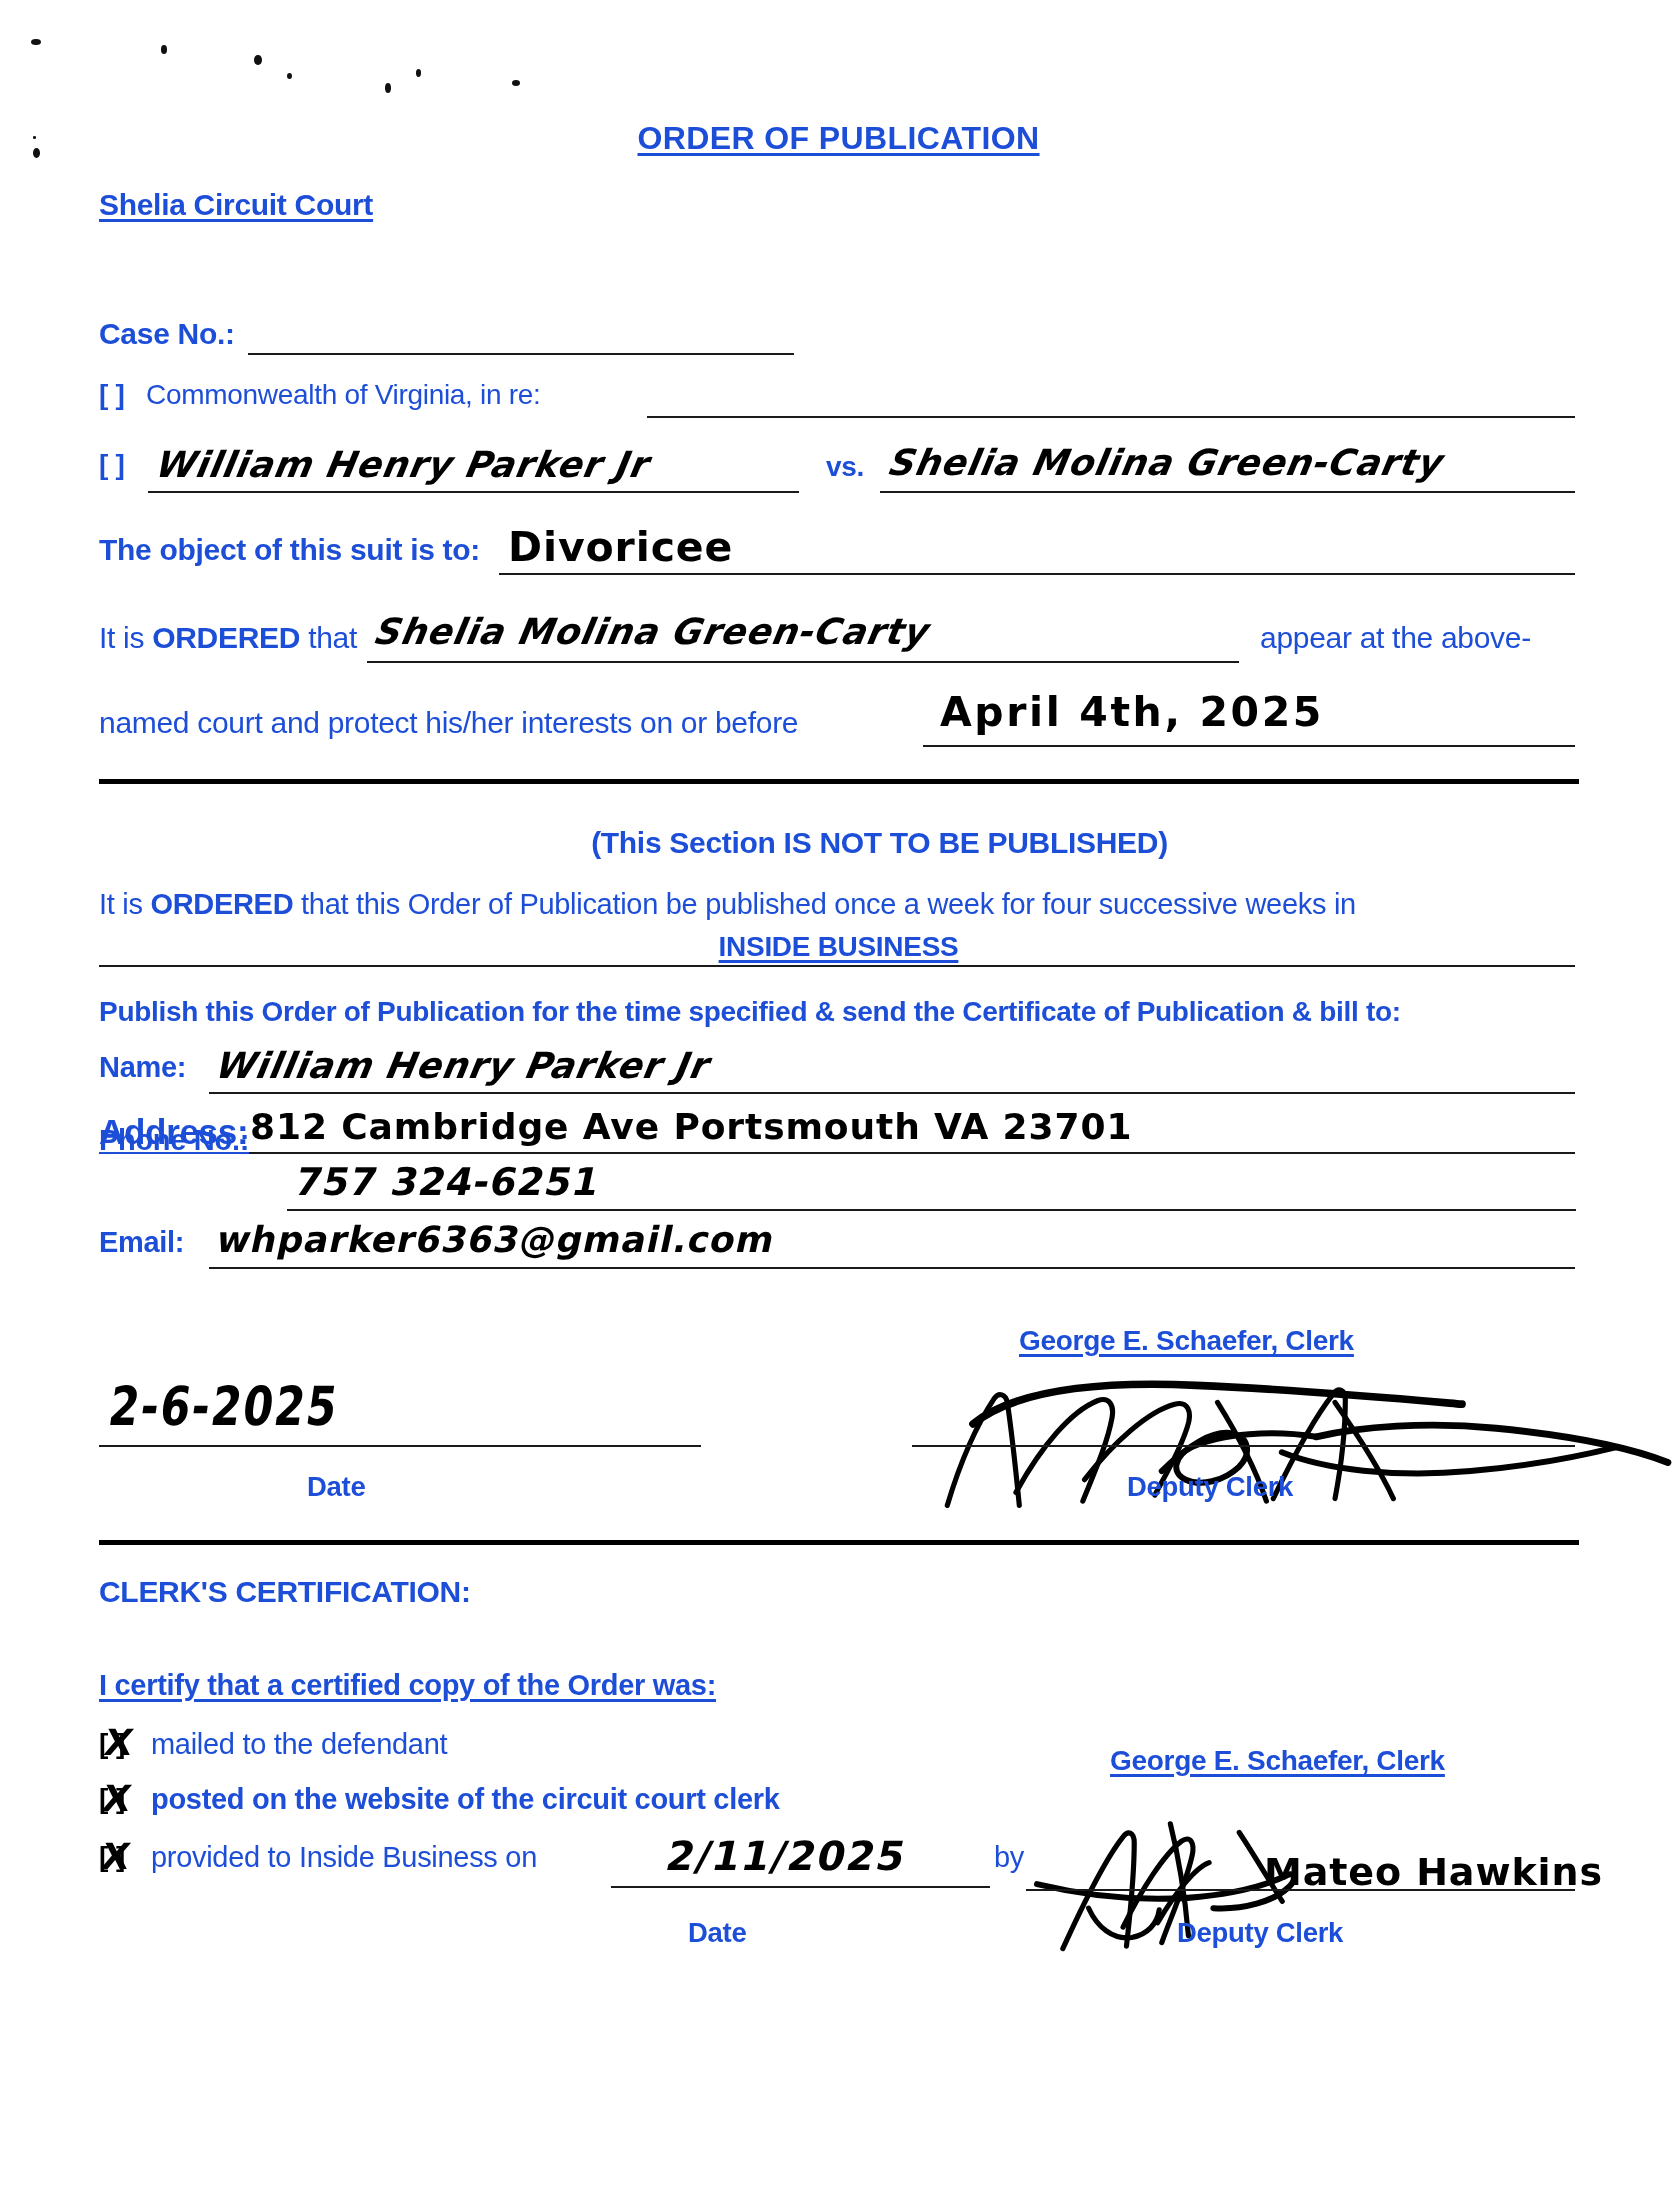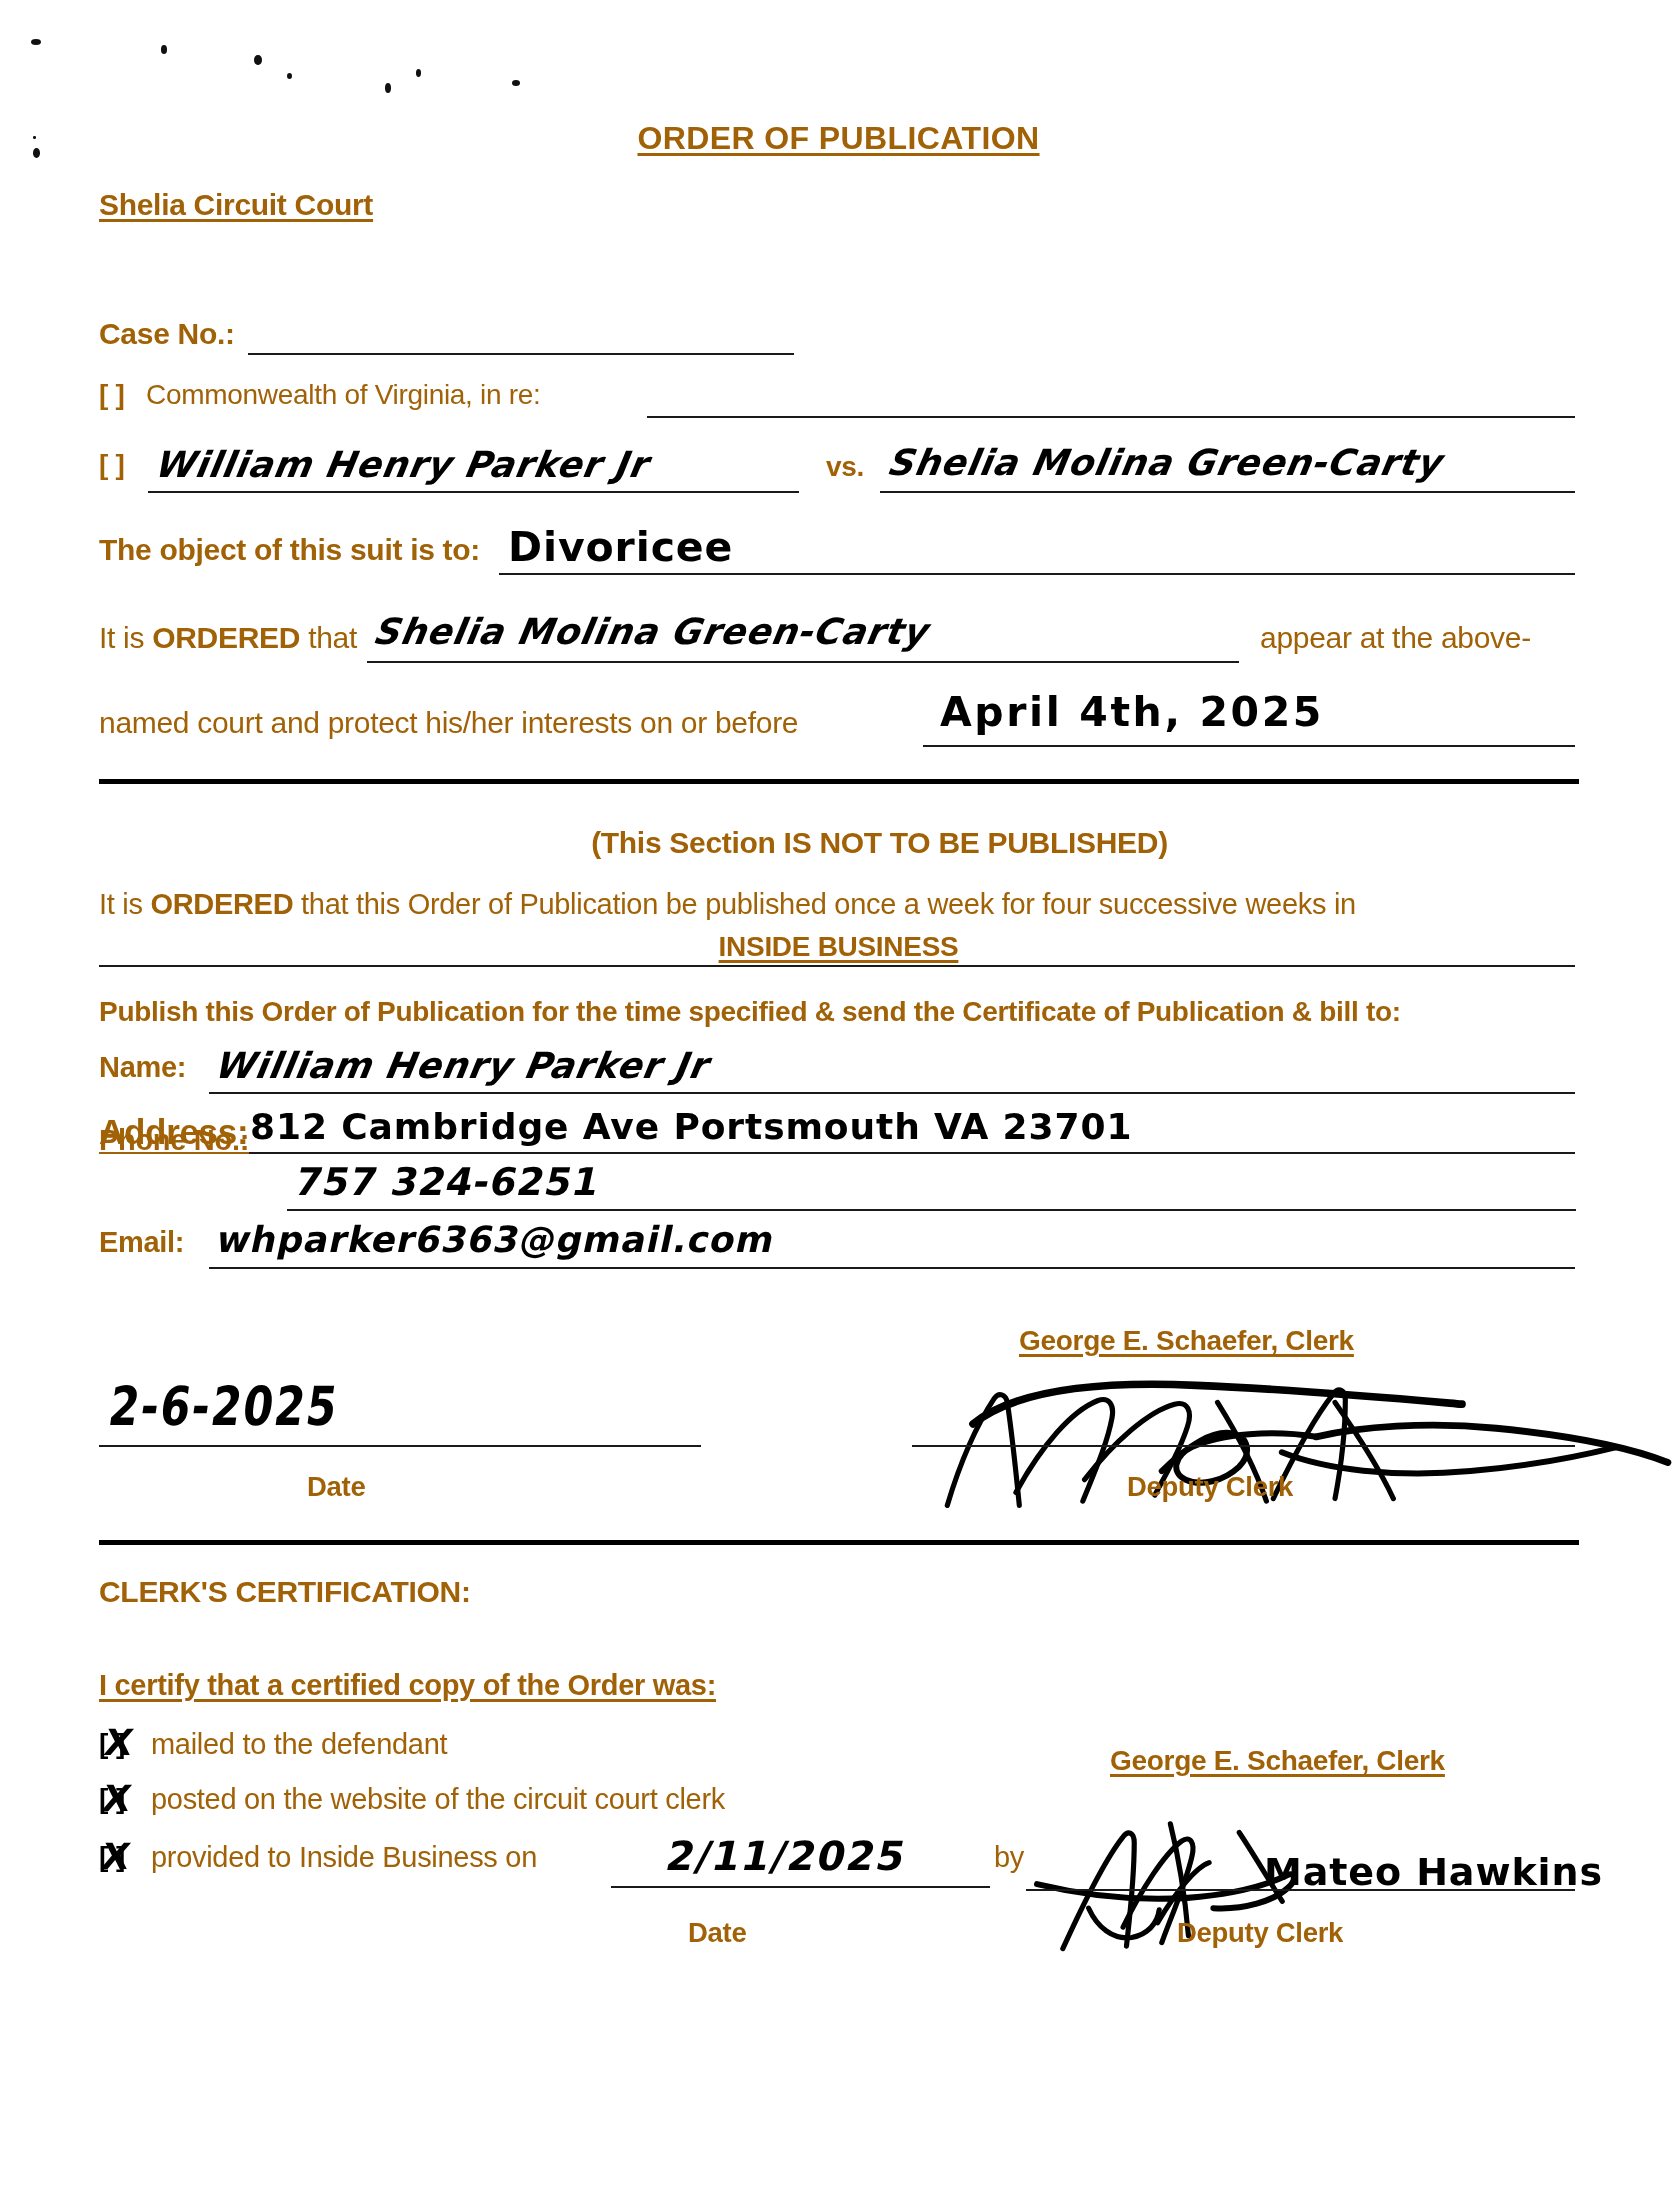--- a/index.html
+++ b/index.html
@@ -24,21 +24,21 @@
     position: absolute;
     background: #111;
     border-radius: 50%;
   }
 
   
   .t {
     position: absolute;
     white-space: nowrap;
     font-family: "Liberation Sans", sans-serif;
-    color: #a16207;
+    color: #1d4ed8;
     letter-spacing: -0.3px;
   }
   .bold { font-weight: bold; }
   .ul { text-decoration: underline; text-underline-offset: 4.3px; text-decoration-thickness: 2.6px; }
 
   
   .rule {
     position: absolute;
     background: #1a1a1a;
     height: 1.7px;
@@ -192,21 +192,21 @@
   <div class="t bold" style="left:99px; top:1575px; font-size:30px;">CLERK'S CERTIFICATION:</div>
 
   <div class="t bold ul" style="left:99px; top:1669px; font-size:29px;">I certify that a certified copy of the Order was:</div>
 
   <div class="cbox" style="left:99px; top:1728px; font-size:28px;">[ ]</div>
   <div class="cmark" style="left:105px; top:1722px; font-size:36px;">X</div>
   <div class="t" style="left:151px; top:1728px; font-size:29px;">mailed to the defendant</div>
 
   <div class="cbox" style="left:99px; top:1783px; font-size:28px;">[ ]</div>
   <div class="cmark" style="left:103px; top:1778px; font-size:36px;">X</div>
-  <div class="t" style="left:151px; top:1783px; font-size:29px;">posted on the website of the circuit court clerk</div>
+  <div class="t" style="left:151px; top:1783px; font-size:29px;font-weight:bold;">posted on the website of the circuit court clerk</div>
 
   <div class="cbox" style="left:99px; top:1841px; font-size:28px;">[ ]</div>
   <div class="cmark" style="left:102px; top:1836px; font-size:36px;">X</div>
   <div class="t" style="left:151px; top:1841px; font-size:29px;">provided to Inside Business on</div>
 
   <div class="rule" style="left:611px; top:1886px; width:379px;"></div>
   <div class="hw hw-slant" style="left:662px; top:1833px; font-size:40px; font-style:normal; letter-spacing:1.7px;">2/11/2025</div>
 
   <div class="t" style="left:994px; top:1841px; font-size:29px;">by</div>
 

